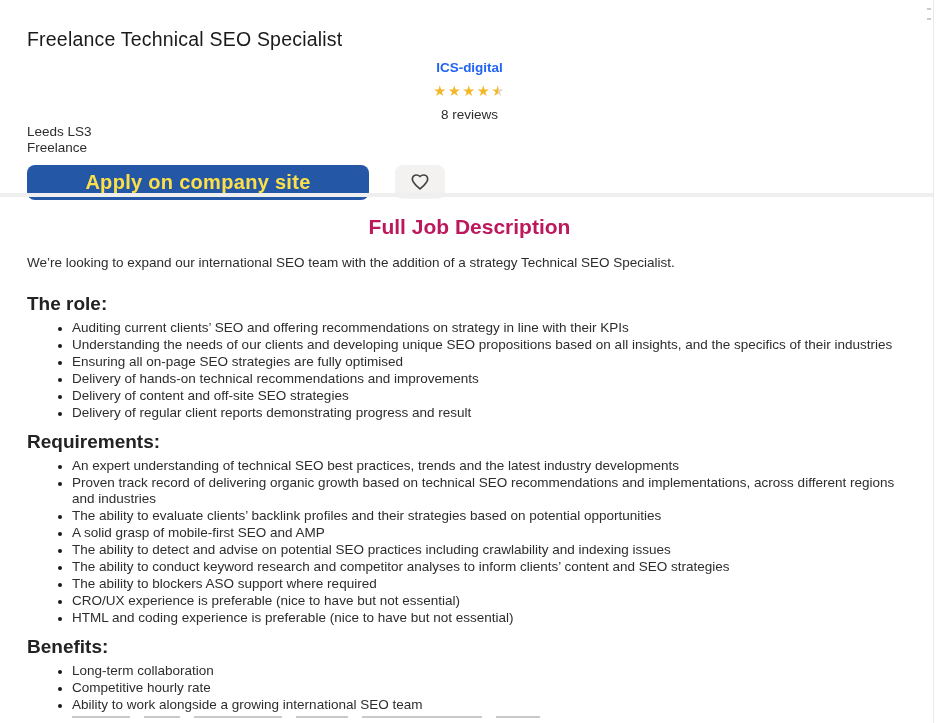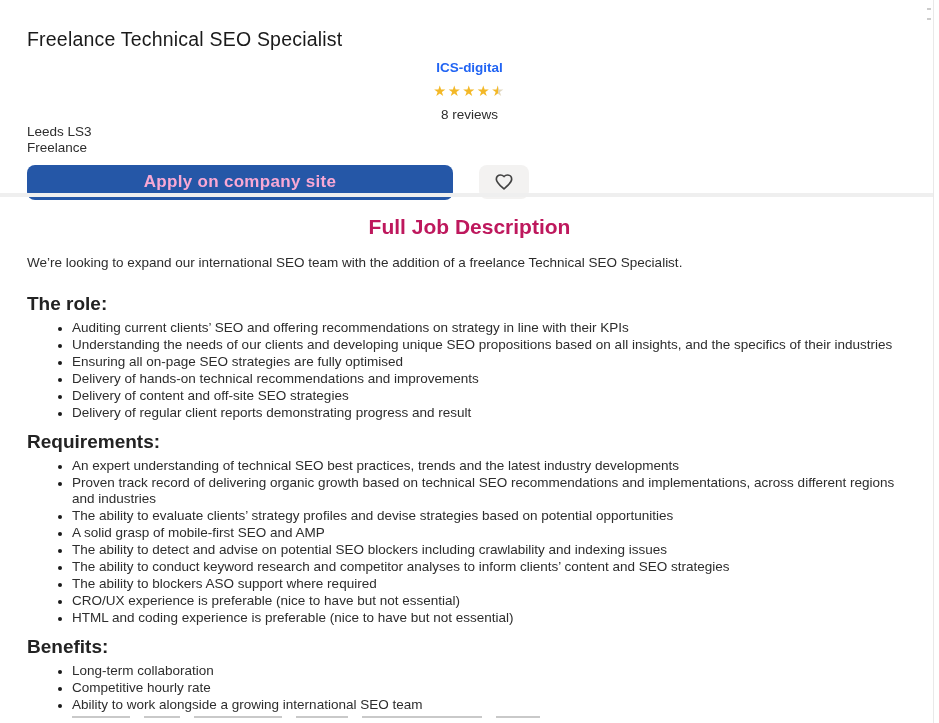--- a/index.html
+++ b/index.html
@@ -29,22 +29,22 @@
   .star-full{color:var(--star-gold);}
   .star-half{
     background:linear-gradient(90deg,var(--star-gold) 50%,var(--star-empty) 50%);
     -webkit-background-clip:text;background-clip:text;color:transparent;
   }
   .reviews-link{color:var(--text-dark);cursor:pointer;}
   .meta-line{font-size:13.5px;line-height:15.5px;margin-top:1px;}
   .disclaimer{font-size:11.5px;line-height:13px;color:var(--muted-gray);margin-top:7px;}
   .actions-row{margin-top:9px;display:flex;align-items:center;gap:26px;}
   .apply-btn{
-    width:426px;height:35px;border:none;border-radius:8px;
-    background:var(--accent-blue);color:#f9a8d4;font-weight:700;font-size:17px;
+    width:342px;height:35px;border:none;border-radius:8px;
+    background:var(--accent-blue);color:#fde047;font-weight:700;font-size:20px;
     font-family:inherit;letter-spacing:.3px;cursor:pointer;
   }
   .save-btn{
     width:50px;height:34px;border:none;border-radius:8px;background:#f3f2f1;
     display:flex;align-items:center;justify-content:center;cursor:pointer;padding:0;
   }
   .save-btn svg{display:block;}
   
   .section-divider{position:absolute;top:193px;left:0;width:933px;height:4px;background:#efefef;}
   
@@ -98,41 +98,41 @@
         </svg>
       </span>
     </button>
   </div>
 </header>
 
 <div class="section-divider"></div>
 
 <main class="job-main">
   <h2 class="desc-heading">Full Job Description</h2>
-  <p class="intro">We’re looking to expand our international SEO team with the addition of a freelance Technical SEO Specialist.</p>
+  <p class="intro">We’re looking to expand our international SEO team with the addition of a strategy Technical SEO Specialist.</p>
   <div>
       <section class="job-section">
         <h3>The role:</h3>
         <ul>
           <li>Auditing current clients’ SEO and offering recommendations on strategy in line with their KPIs</li>
           <li>Understanding the needs of our clients and developing unique SEO propositions based on all insights, and the specifics of their industries</li>
           <li>Ensuring all on-page SEO strategies are fully optimised</li>
           <li>Delivery of hands-on technical recommendations and improvements</li>
           <li>Delivery of content and off-site SEO strategies</li>
           <li>Delivery of regular client reports demonstrating progress and result</li>
         </ul>
       </section>
       <section class="job-section">
         <h3>Requirements:</h3>
         <ul>
           <li>An expert understanding of technical SEO best practices, trends and the latest industry developments</li>
           <li>Proven track record of delivering organic growth based on technical SEO recommendations and implementations, across different regions and industries</li>
-          <li>The ability to evaluate clients’ strategy profiles and devise strategies based on potential opportunities</li>
+          <li>The ability to evaluate clients’ backlink profiles and their strategies based on potential opportunities</li>
           <li>A solid grasp of mobile-first SEO and AMP</li>
-          <li>The ability to detect and advise on potential SEO blockers including crawlability and indexing issues</li>
+          <li>The ability to detect and advise on potential SEO practices including crawlability and indexing issues</li>
           <li>The ability to conduct keyword research and competitor analyses to inform clients’ content and SEO strategies</li>
           <li>The ability to blockers ASO support where required</li>
           <li>CRO/UX experience is preferable (nice to have but not essential)</li>
           <li>HTML and coding experience is preferable (nice to have but not essential)</li>
         </ul>
       </section>
       <section class="job-section">
         <h3>Benefits:</h3>
         <ul>
           <li>Long-term collaboration</li>

